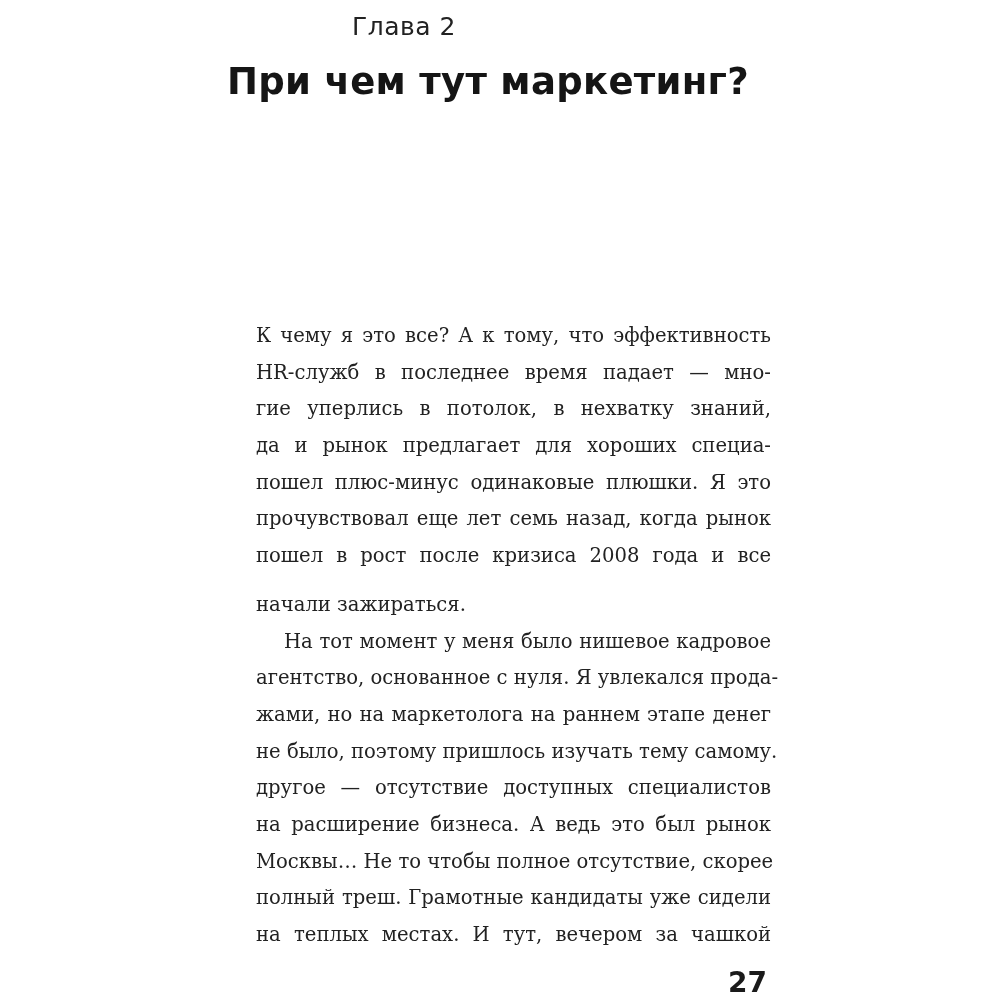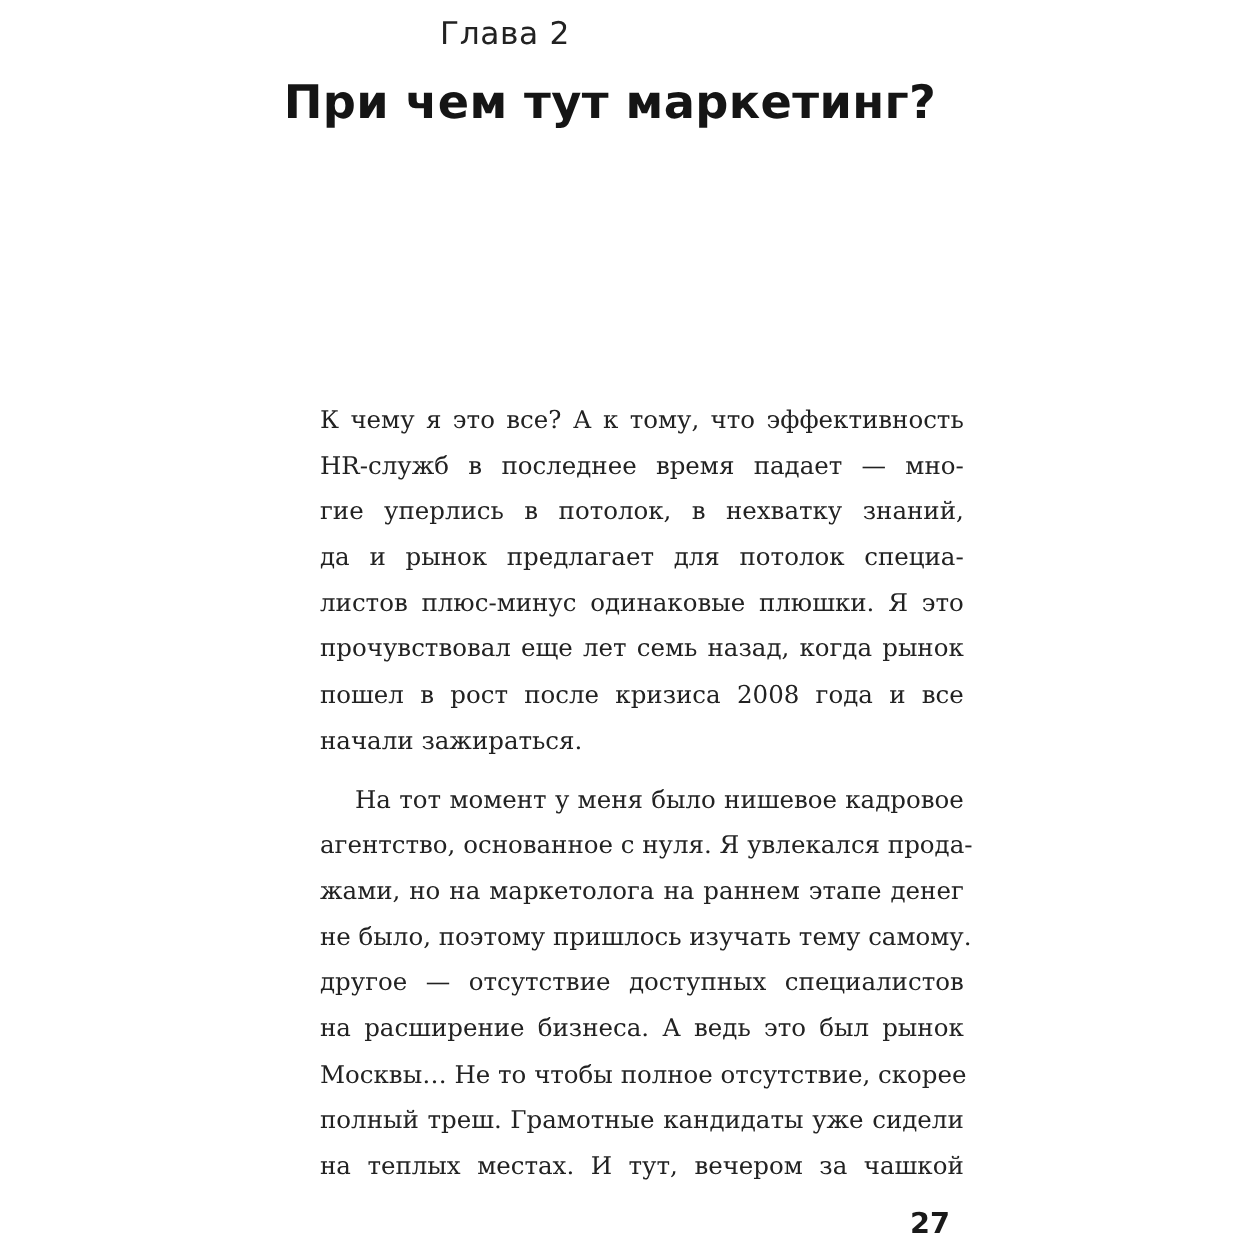--- a/index.html
+++ b/index.html
@@ -51,48 +51,48 @@
     .line {
       display: block;
       white-space: nowrap;
       text-align: justify;
       text-align-last: justify;
       height: 36.7px;
       overflow: visible;
     }
     .line.last {
       text-align-last: left;
+      margin-top: 12px;
     }
     .line.indent {
       padding-left: 28px;
-      margin-top: 10px;
     }
     .page-number {
       position: absolute;
       top: 966px;
       left: 728px;
       font-family: "DejaVu Sans", sans-serif;
-      font-size: 23px;
+      font-size: 28px;
       font-weight: bold;
       color: #1a1a1a;
     }
   </style>
 </head>
 <body>
 
 <div class="chapter-label">Глава 2</div>
 <div class="chapter-title">При чем тут маркетинг?</div>
 
 <div class="body-text">
   <div>
     <span class="line">К чему я это все? А к тому, что эффективность</span>
     <span class="line">HR-служб в последнее время падает — мно-</span>
     <span class="line">гие уперлись в потолок, в нехватку знаний,</span>
-    <span class="line">да и рынок предлагает для потолок специа-</span>
-    <span class="line">листов плюс-минус одинаковые плюшки. Я это</span>
+    <span class="line">да и рынок предлагает для хороших специа-</span>
+    <span class="line">пошел плюс-минус одинаковые плюшки. Я это</span>
     <span class="line">прочувствовал еще лет семь назад, когда рынок</span>
     <span class="line">пошел в рост после кризиса 2008 года и все</span>
     <span class="line last">начали зажираться.</span>
   </div>
   <div>
     <span class="line indent">На тот момент у меня было нишевое кадровое</span>
     <span class="line">агентство, основанное с нуля. Я увлекался прода-</span>
     <span class="line">жами, но на маркетолога на раннем этапе денег</span>
     <span class="line">не было, поэтому пришлось изучать тему самому.</span>
     <span class="line">другое — отсутствие доступных специалистов</span>

